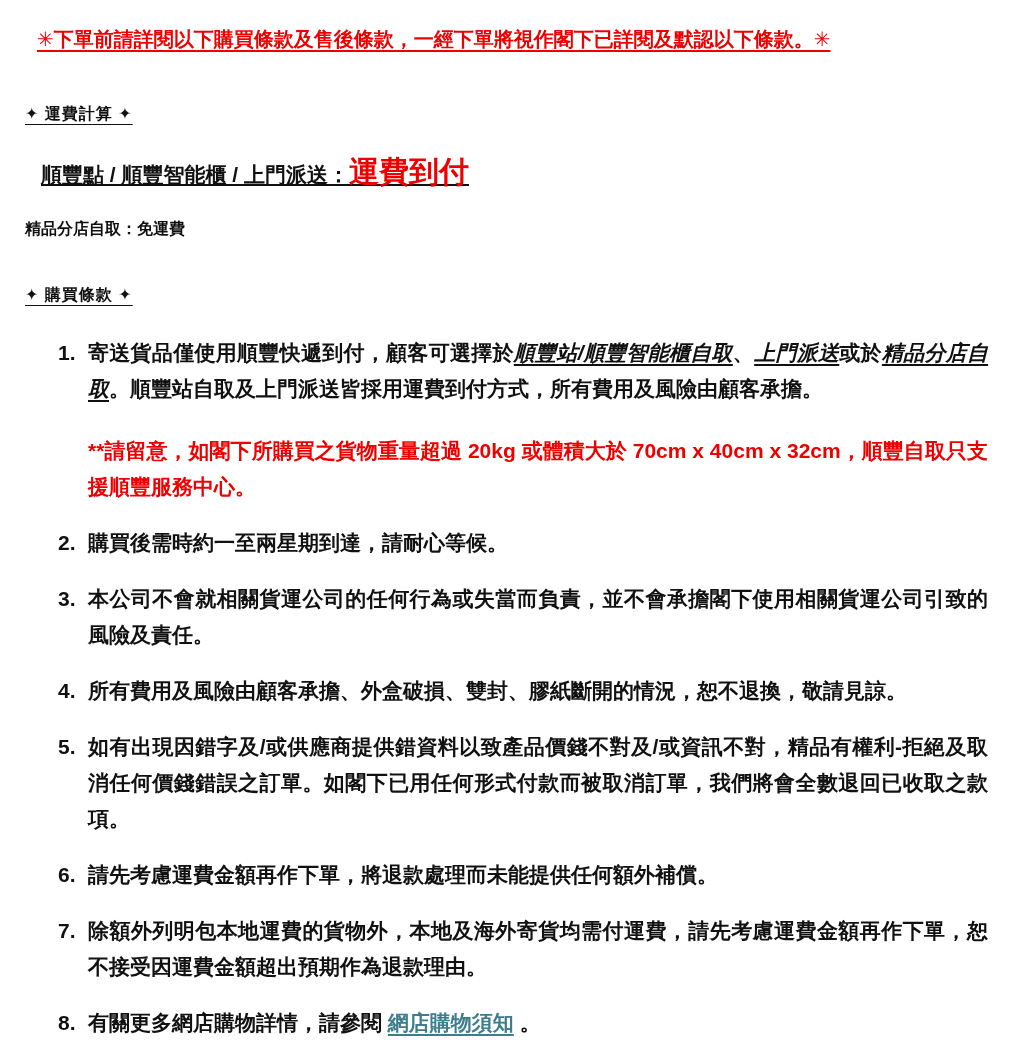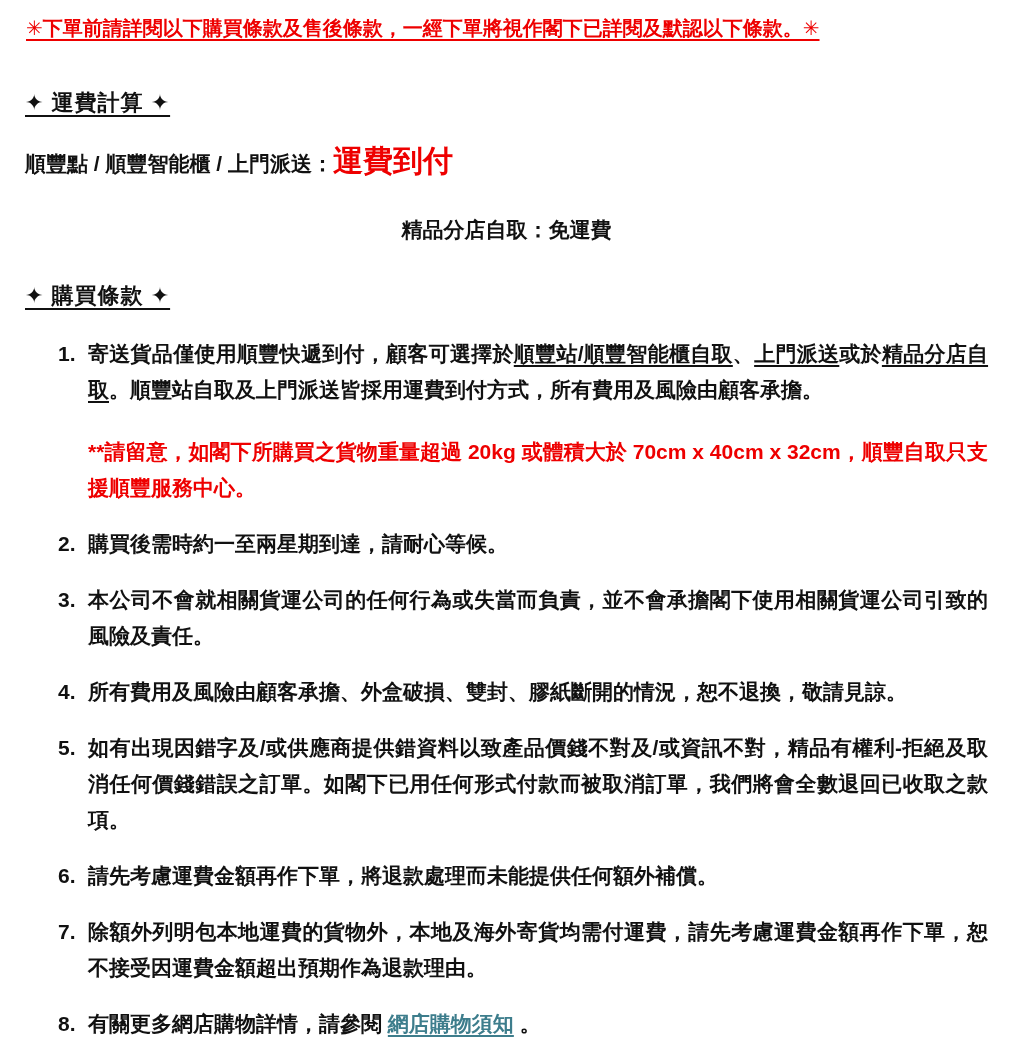--- a/index.html
+++ b/index.html
@@ -13,53 +13,53 @@
     overflow: hidden;
     font-family: "Liberation Sans", "DejaVu Sans", sans-serif;
     font-weight: bold;
     color: #111111;
   }
   .page {
     padding: 14px 38px 10px 25px;
     box-sizing: border-box;
   }
   .notice {
-    margin: 1px;
+    margin: 12px;
     font-size: 20px;
     line-height: 26px;
     color: var(--accent-red, #ee0000);
     text-decoration: underline;
     text-underline-offset: 4px;
   }
   h2.sec-heading {
     margin: 48px 0 0 0;
-    font-size: 22px;
+    font-size: 16px;
     line-height: 28px;
     font-weight: bold;
   }
   h2.sec-heading .hd {
     text-decoration: underline;
     text-underline-offset: 5px;
     letter-spacing: 1px;
   }
   h2.terms-heading { margin-top: 38px; }
   .delivery-line {
-    margin: 24px 0 0 0;
+    margin: 24px 0 0 16px;
     font-size: 21px;
     line-height: 40px;
+    text-decoration: underline;
   }
   .delivery-value {
     font-size: 30px;
     color: var(--accent-red, #ee0000);
   }
   .pickup-line {
-    margin: 32px 0 0 0;
-    font-size: 21px;
+    margin: 20px 0 0 0;
+    font-size: 16px;
     line-height: 28px;
-    text-align: center;
   }
   ol.terms-list {
     list-style: none;
     margin: 26px 0 0 0;
     padding: 0 0 0 33px;
   }
   li.term-item {
     display: flex;
     margin: 0 0 20px 0;
     font-size: 21px;
@@ -76,20 +76,21 @@
     margin: 0;
     text-align: justify;
   }
   .note-red {
     color: var(--accent-red, #ee0000);
     margin-top: 26px;
   }
   .u {
     text-decoration: underline;
     text-underline-offset: 4px;
+    font-style: italic;
   }
   a.link {
     color: var(--link-teal, #3d7d8c);
     text-decoration: underline;
     text-underline-offset: 4px;
   }
 </style>
 </head>
 <body>
 

